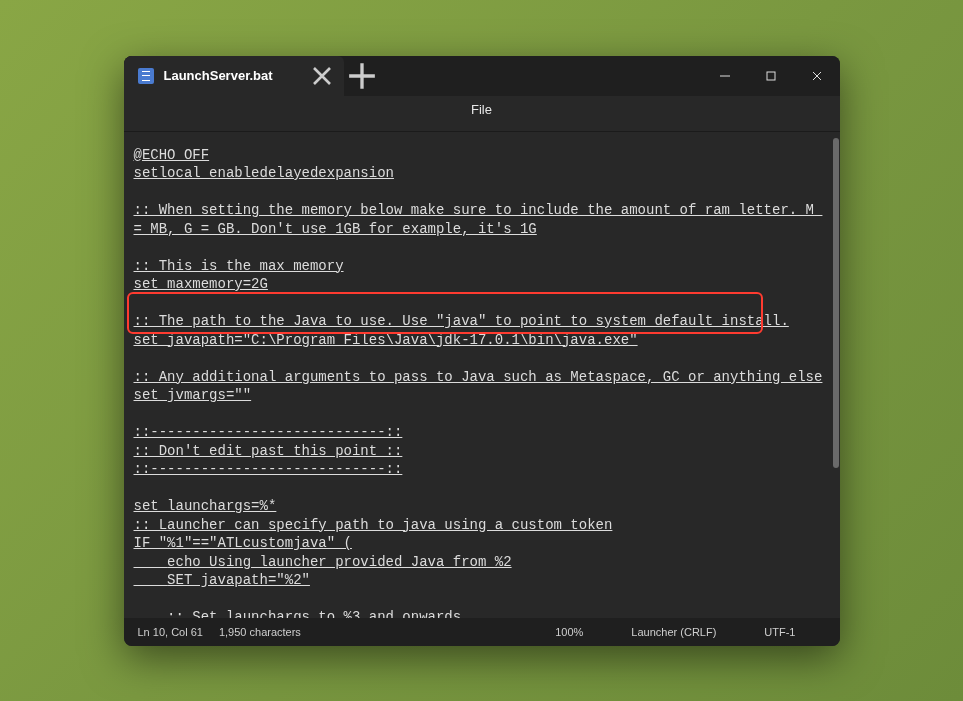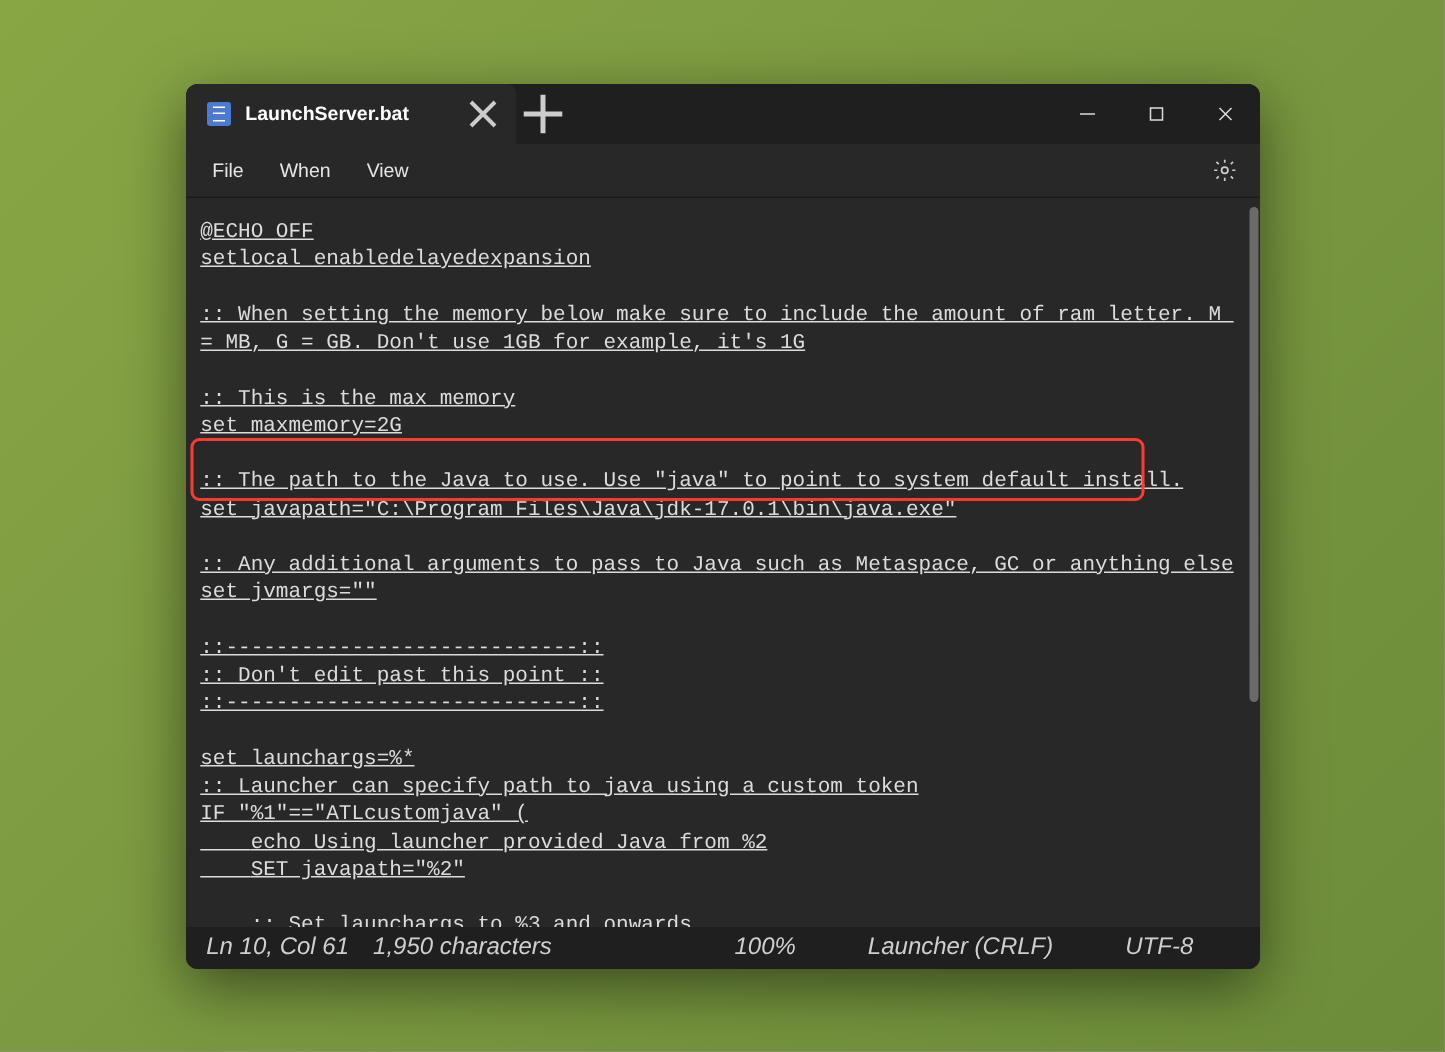--- a/index.html
+++ b/index.html
@@ -74,20 +74,21 @@
   .win-btn svg{width:12px;height:12px;}
 
   
   .menubar {
     height: 36px;
     background: #282828;
     display:flex;
     align-items:center;
     padding: 0 6px;
     border-bottom: 1px solid #1b1b1b;
+    flex-direction: column;
   }
   .menu-item {
     padding: 6px 12px;
     color:#e6e6e6;
     font-size:13px;
     border-radius:4px;
     cursor:pointer;
   }
   .menubar-spacer{flex:1;}
   .gear-btn{
@@ -121,25 +122,24 @@
     border-radius:6px;
     pointer-events:none;
   }
 
   
   .statusbar{
     height: 28px;
     background:#1f1f1f;
     display:flex;
     align-items:center;
-    font-size:16px;
+    font-size:11px;
     color:#cfcfcf;
     padding: 0 14px;
     gap: 24px;
-    font-style: italic;
   }
   .status-left{display:flex; gap:16px;}
   .status-right{margin-left:auto; display:flex; gap:48px; padding-right:30px;}
   .status-cell{white-space:nowrap;}
 </style>
 </head>
 <body>
 
 <div class="window">
 
@@ -225,17 +225,17 @@
   </div>
 
   <div class="statusbar">
     <div class="status-left">
       <span class="status-cell">Ln 10, Col 61</span>
       <span class="status-cell">1,950 characters</span>
     </div>
     <div class="status-right">
       <span class="status-cell">100%</span>
       <span class="status-cell">Launcher (CRLF)</span>
-      <span class="status-cell">UTF-8</span>
+      <span class="status-cell">UTF-1</span>
     </div>
   </div>
 
 </div>
 
 </body></html>

